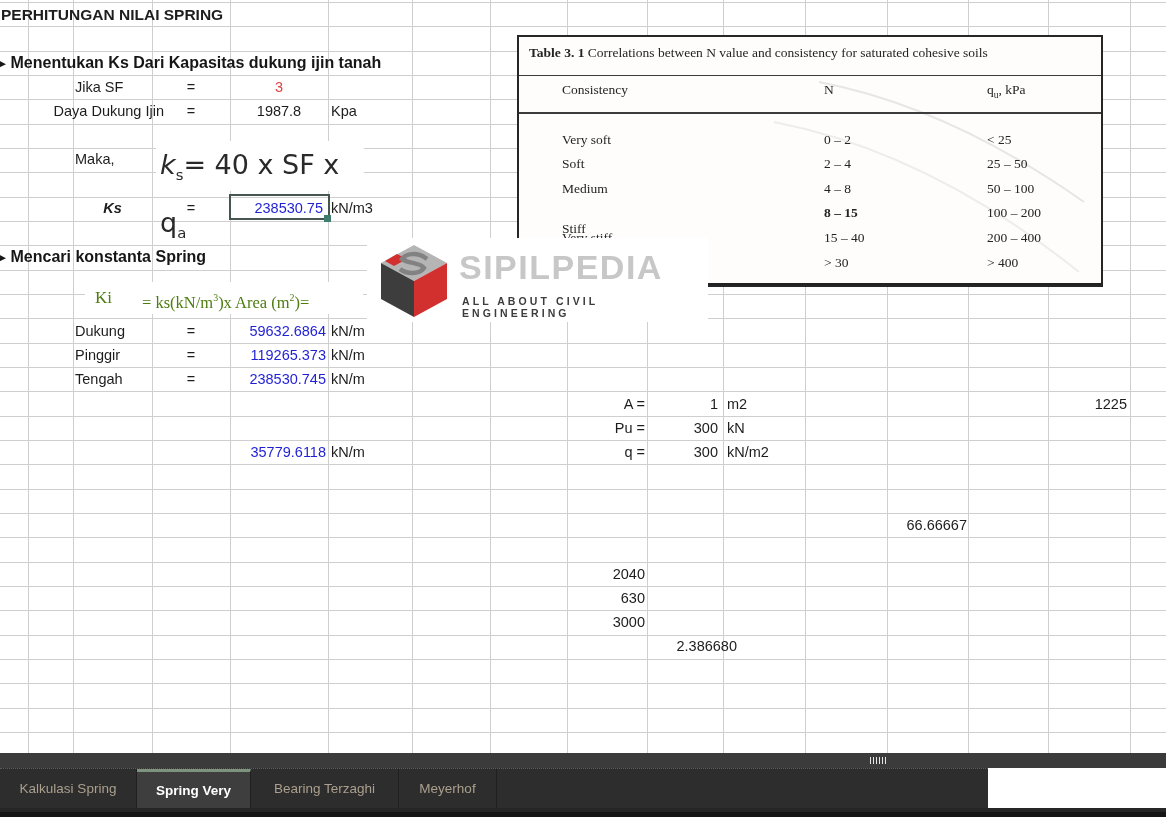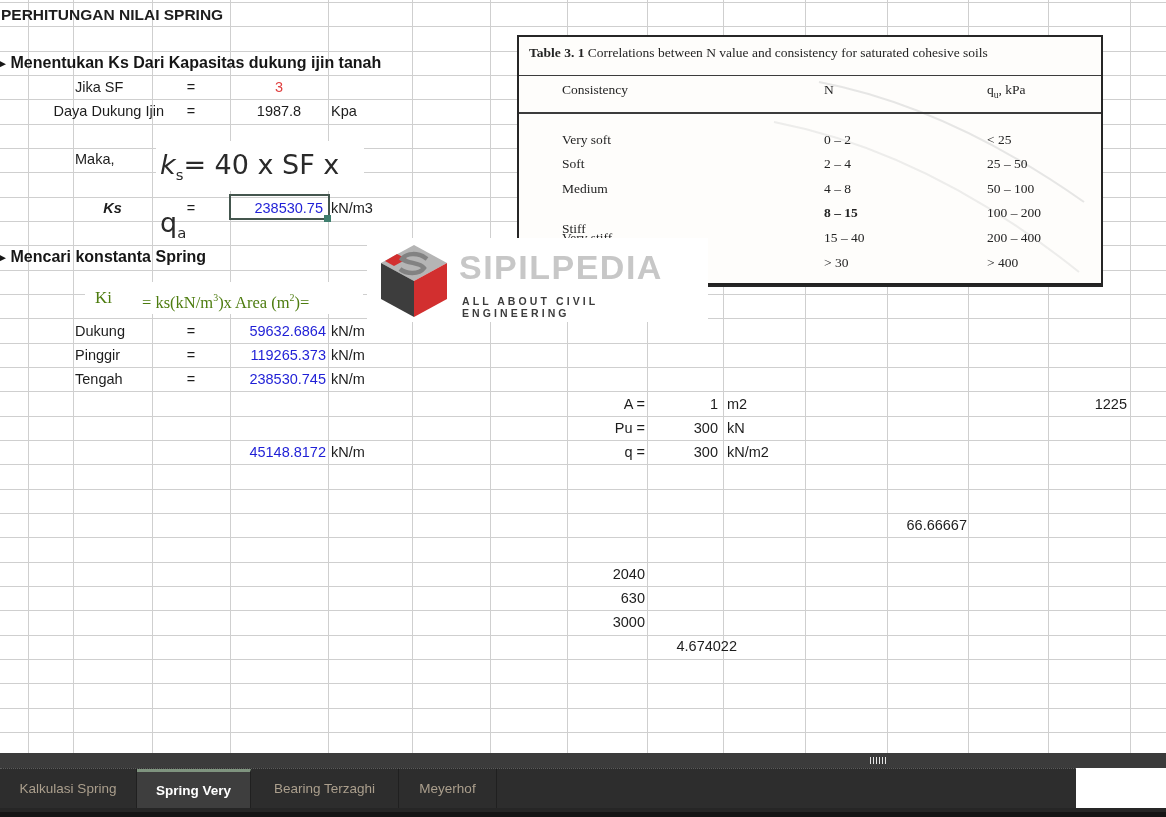--- a/index.html
+++ b/index.html
@@ -44,21 +44,21 @@
   .scan-art{position:absolute;left:0;top:0;z-index:-1;}
   
   #logo-box{position:absolute;left:367px;top:238px;width:341px;height:84px;background:#fff;z-index:7;}
   #logo-cube{position:absolute;left:14px;top:7px;}
   #logo-brand{position:absolute;left:92px;top:10px;font-size:34px;font-weight:700;letter-spacing:1.5px;color:#c7c7c7;}
   #logo-tagline{position:absolute;left:95px;top:57px;font-size:10.5px;font-weight:700;letter-spacing:3.1px;color:#3c3c3c;}
   
   #hscroll{position:absolute;left:0;top:753px;width:1166px;height:15px;background:#3b3b3b;z-index:8;}
   #hscroll-grip{position:absolute;left:870px;top:4px;width:17px;height:7px;
     background:repeating-linear-gradient(to right,#e6e6e6 0 1px,transparent 1px 3px);}
-  #tabbar{position:absolute;left:0;top:768px;width:1076px;height:40px;background:#2d2d2d;z-index:8;
+  #tabbar{position:absolute;left:0;top:768px;width:988px;height:40px;background:#2d2d2d;z-index:8;
     border-top:1px dotted #5b5b5b;box-sizing:border-box;display:flex;}
   .tab{height:100%;display:flex;align-items:center;justify-content:center;
     font-size:13.5px;color:#ab9f8d;border-right:1px solid #202020;box-sizing:border-box;cursor:default;}
   .tab.active{background:#3e3e3e;border-top:3px solid var(--tab-accent,#7f947f);color:#fff;font-weight:700;}
   #tab-0{width:137px;} #tab-1{width:114px;} #tab-2{width:148px;} #tab-3{width:98px;}
   #bottom-strip{position:absolute;left:0;top:808px;width:1166px;height:9px;z-index:8;
     background:linear-gradient(to bottom,#262626 0 4px,#151515 4px);}
 </style>
 </head>
 <body>
@@ -122,42 +122,42 @@
   <div class="cell" style="left:75px;top:343px;">Pinggir</div>
   <div class="cell center" style="left:152px;top:343px;width:78px;">=</div>
   <div class="cell right blue" style="left:230px;top:343px;width:96px;">119265.373</div>
   <div class="cell" style="left:331px;top:343px;">kN/m</div>
 
   <div class="cell" style="left:75px;top:367px;">Tengah</div>
   <div class="cell center" style="left:152px;top:367px;width:78px;">=</div>
   <div class="cell right blue" style="left:230px;top:367px;width:96px;">238530.745</div>
   <div class="cell" style="left:331px;top:367px;">kN/m</div>
 
-  <div class="cell right blue" style="left:230px;top:440px;width:96px;">45148.8172</div>
+  <div class="cell right blue" style="left:230px;top:440px;width:96px;">35779.6118</div>
   <div class="cell" style="left:331px;top:440px;">kN/m</div>
 
   <div class="cell right" style="left:567px;top:392px;width:78px;">A =</div>
   <div class="cell right" style="left:647px;top:392px;width:71px;">1</div>
   <div class="cell" style="left:727px;top:392px;">m2</div>
 
   <div class="cell right" style="left:567px;top:416px;width:78px;">Pu =</div>
   <div class="cell right" style="left:647px;top:416px;width:71px;">300</div>
   <div class="cell" style="left:727px;top:416px;">kN</div>
 
   <div class="cell right" style="left:567px;top:440px;width:78px;">q =</div>
   <div class="cell right" style="left:647px;top:440px;width:71px;">300</div>
   <div class="cell" style="left:727px;top:440px;">kN/m2</div>
 
   <div class="cell right" style="left:1048px;top:392px;width:79px;">1225</div>
   <div class="cell right" style="left:887px;top:513px;width:80px;">66.66667</div>
 
   <div class="cell right" style="left:567px;top:562px;width:78px;">2040</div>
   <div class="cell right" style="left:567px;top:586px;width:78px;">630</div>
   <div class="cell right" style="left:567px;top:610px;width:78px;">3000</div>
-  <div class="cell right" style="left:647px;top:634px;width:90px;">4.674022</div>
+  <div class="cell right" style="left:647px;top:634px;width:90px;">2.386680</div>
 
   <div id="ref-table">
     <svg class="scan-art" width="582" height="248" viewBox="0 0 582 248">
       <path d="M300 45 Q 430 70 565 165" stroke="#c9c9c9" fill="none" stroke-width="2" opacity="0.45"></path>
       <path d="M255 85 Q 410 115 560 235" stroke="#cfcfcf" fill="none" stroke-width="2" opacity="0.35"></path>
     </svg>
     <div class="caption"><b>Table 3. 1</b><span> Correlations between N value and consistency for saturated cohesive soils</span></div>
     <div class="rule" style="top:38px;height:1px;"></div>
     <div class="rt-cell rt-c1" style="top:43px;">Consistency</div>
     <div class="rt-cell rt-c2" style="top:43px;">N</div>

